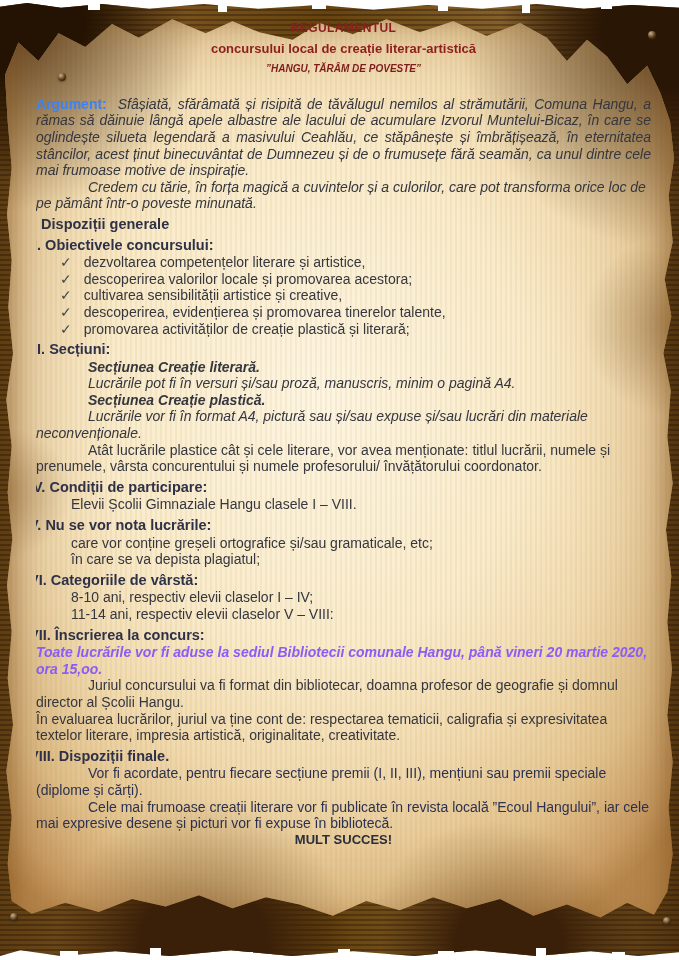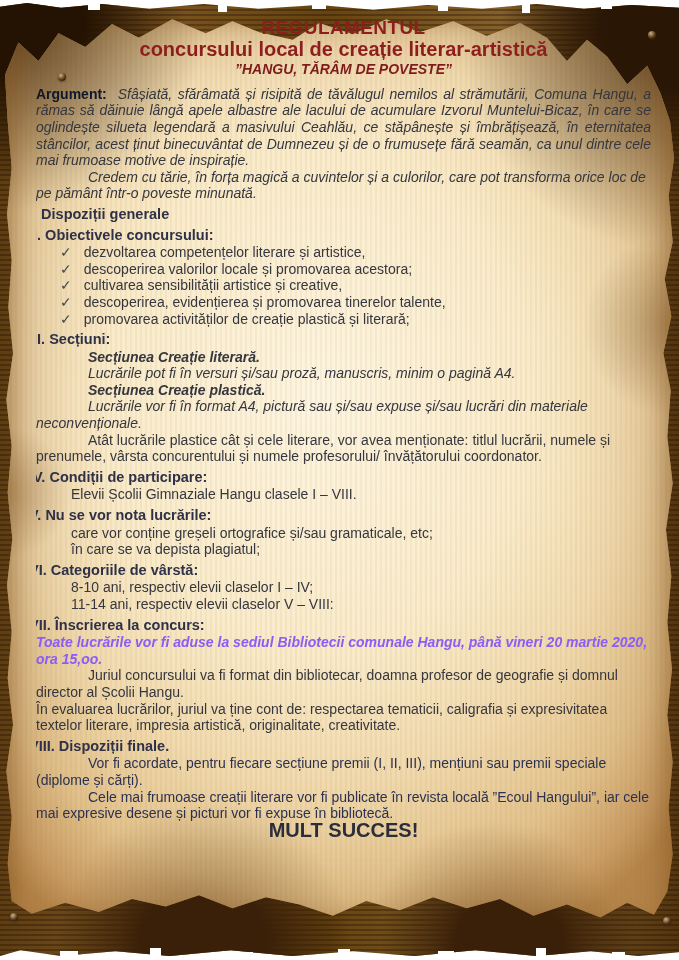--- a/index.html
+++ b/index.html
@@ -40,38 +40,38 @@
     background:radial-gradient(circle at 35% 30%, #cdb089, #4a3214 60%, #241403);
     box-shadow:0 1px 2px rgba(60,35,10,.5);
   }
   
   .content{
     position:absolute;left:36px;right:28px;top:14px;bottom:4px;
     overflow:hidden;color:#35363e;font-size:14px;line-height:16.6px;
   }
   .content p{margin:0;}
   h1,h2,h3{margin:0;text-align:center;}
-  h1{font-size:19px;color:#8e1e1e;letter-spacing:.4px;margin-top:6px;}
-  h2{font-size:20px;color:#8e1e1e;margin-top:4px;}
-  h3{font-size:14px;color:#7e1c1c;font-style:italic;margin-top:4px;margin-bottom:8px;}
+  h1{font-size:12px;color:#8e1e1e;letter-spacing:.4px;margin-top:6px;}
+  h2{font-size:13px;color:#8e1e1e;margin-top:4px;}
+  h3{font-size:10px;color:#7e1c1c;font-style:italic;margin-top:4px;margin-bottom:18px;}
   h4{font-size:14.5px;color:#2e3147;margin:4px 0 1px -7px;}
   .justify{text-align:justify;}
   .it{font-style:italic;}
   .bi{font-weight:bold;font-style:italic;}
   .ind{text-indent:52px;}
   .out{margin-left:-7px;}
-  .lead-in{font-weight:bold;color:#0f172a;}
+  .lead-in{font-weight:bold;color:#3b82f6;}
   .check-list{list-style:none;margin:1px 0 2px;padding:0 0 0 24px;}
   .check-list li{display:flex;gap:12px;}
   .check{color:#3f464d;flex:0 0 auto;}
   .dash-row{display:flex;}
   .dash{flex:0 0 40px;padding-left:2px;color:#35363e;}
   .deadline{color:#8b5cf6;font-weight:bold;font-style:italic;}
   .finale{color:#2c3152;font-weight:normal;}
-  .closing{text-align:center;font-weight:bold;color:#2a2d3a;margin-top:2px;font-size:20px;}
+  .closing{text-align:center;font-weight:bold;color:#2a2d3a;margin-top:2px;font-size:13px;}
 </style>
 </head>
 <body>
 
 <div class="page">
   <div class="frame"></div>
   <div class="parchment"></div>
 
   <div class="notch" style="left:88px;top:0;width:12px;height:10px;"></div>
   <div class="notch" style="left:218px;top:0;width:9px;height:12px;"></div>

